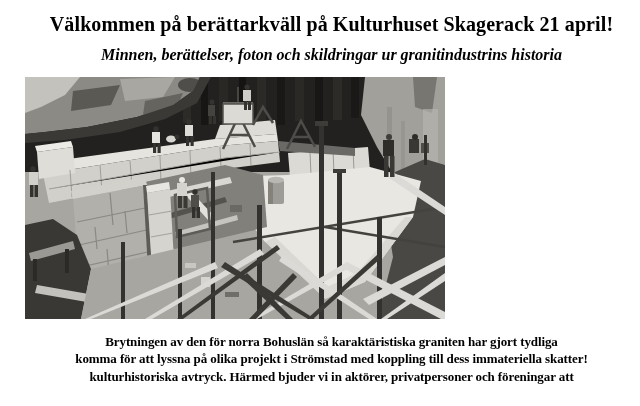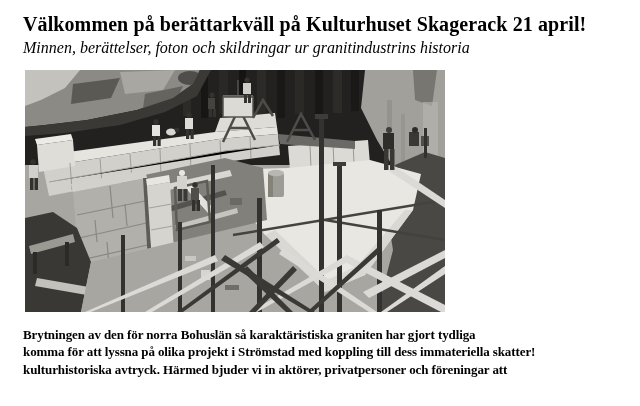--- a/index.html
+++ b/index.html
@@ -3,33 +3,33 @@
 <meta charset="utf-8">
 <style>
   html, body { margin: 0; padding: 0; }
   body {
     width: 640px; height: 406px;
     background: #ffffff;
     color: #000000;
     font-family: "Liberation Serif", "DejaVu Serif", serif;
     overflow: hidden;
   }
-  .page { padding: 13px 0 0 23px; width: 617px; }
+  .page { padding: 13px 0 0 23px; width: 617px; text-align: center; }
   .title {
     margin: 0;
     font-size: 20px;
     font-weight: bold;
     line-height: 1.15;
     white-space: nowrap;
     letter-spacing: 0.1px;
   }
   .subtitle {
-    margin: 3px 0 0 0;
+    margin: 10px 0 0 0;
     font-size: 16px;
-    font-weight: normal;
+    font-weight: bold;
     font-style: italic;
     white-space: nowrap;
   }
   .photo {
     margin: 13px 0 0 2px;
     width: 420px; height: 242px;
     line-height: 0;
   }
   .photo svg { display: block; }
   .body-text {

